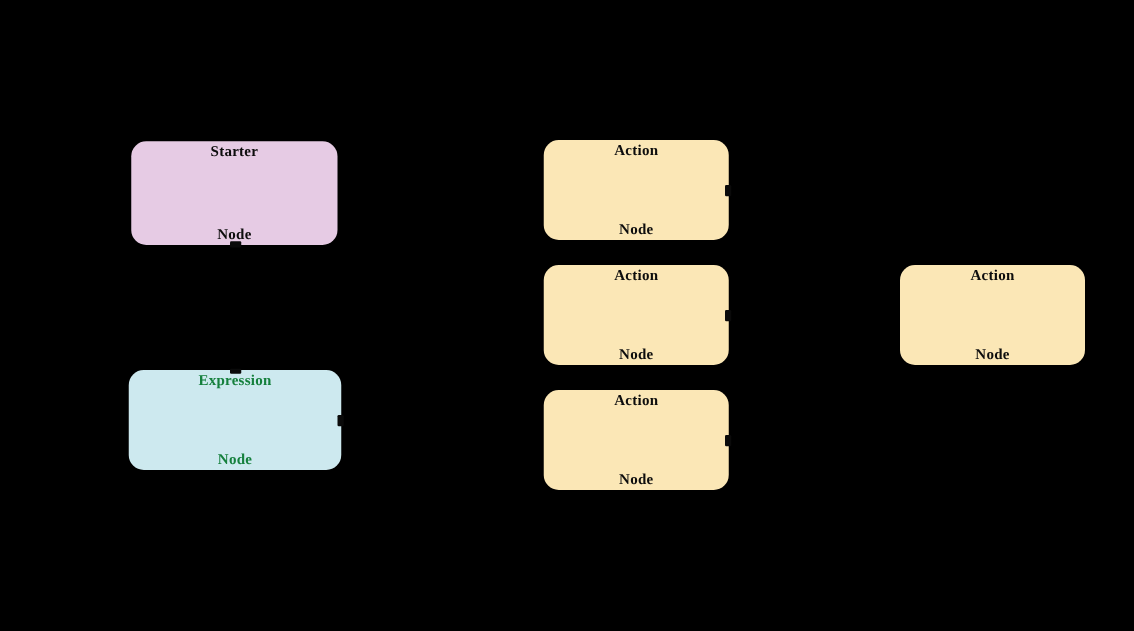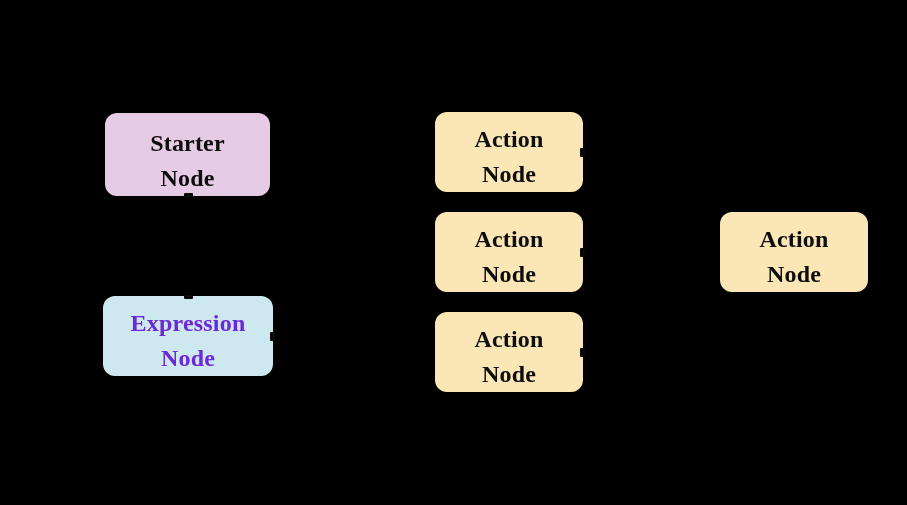--- a/index.html
+++ b/index.html
@@ -16,24 +16,24 @@
     overflow: hidden;
     font-family: "Liberation Serif", "DejaVu Serif", serif;
   }
   .node {
     position: absolute;
     box-sizing: border-box;
     border-radius: 12px;
     display: flex;
     flex-direction: column;
     align-items: center;
-    justify-content: flex-end;
+    justify-content: space-between;
     text-align: center;
     font-weight: bold;
-    font-size: 24px;
+    font-size: 12px;
     line-height: 1.45;
     color: #0d0d0d;
     letter-spacing: 0.2px;
     -webkit-font-smoothing: antialiased;
   }
   .node .label-line {
     display: block;
     white-space: nowrap;
   }
   
@@ -68,21 +68,21 @@
 <body>
 
 <div id="canvas" style="width: 907px; height: 505px; background: rgb(0, 0, 0);">
 
   <div class="node" style="left: 105px; top: 113px; width: 165px; height: 83px; background: rgb(230, 203, 228); color: rgb(13, 13, 13);">
     <span class="label-line">Starter</span>
     <span class="label-line">Node</span>
     <span class="port bottom" style="background: rgb(10, 10, 10);"></span>
   </div>
 
-  <div class="node" style="left: 103px; top: 296px; width: 170px; height: 80px; background: rgb(205, 233, 239); color: #6d28d9;">
+  <div class="node" style="left: 103px; top: 296px; width: 170px; height: 80px; background: rgb(205, 233, 239); color: #15803d;">
     <span class="label-line">Expression</span>
     <span class="label-line">Node</span>
     <span class="port top" style="background: rgb(10, 10, 10);"></span>
     <span class="port right" style="background: rgb(10, 10, 10);"></span>
   </div>
 
   <div class="node" style="left: 435px; top: 112px; width: 148px; height: 80px; background: rgb(251, 231, 182); color: rgb(13, 13, 13);">
     <span class="label-line">Action</span>
     <span class="label-line">Node</span>
     <span class="port right" style="background: rgb(10, 10, 10);"></span>

